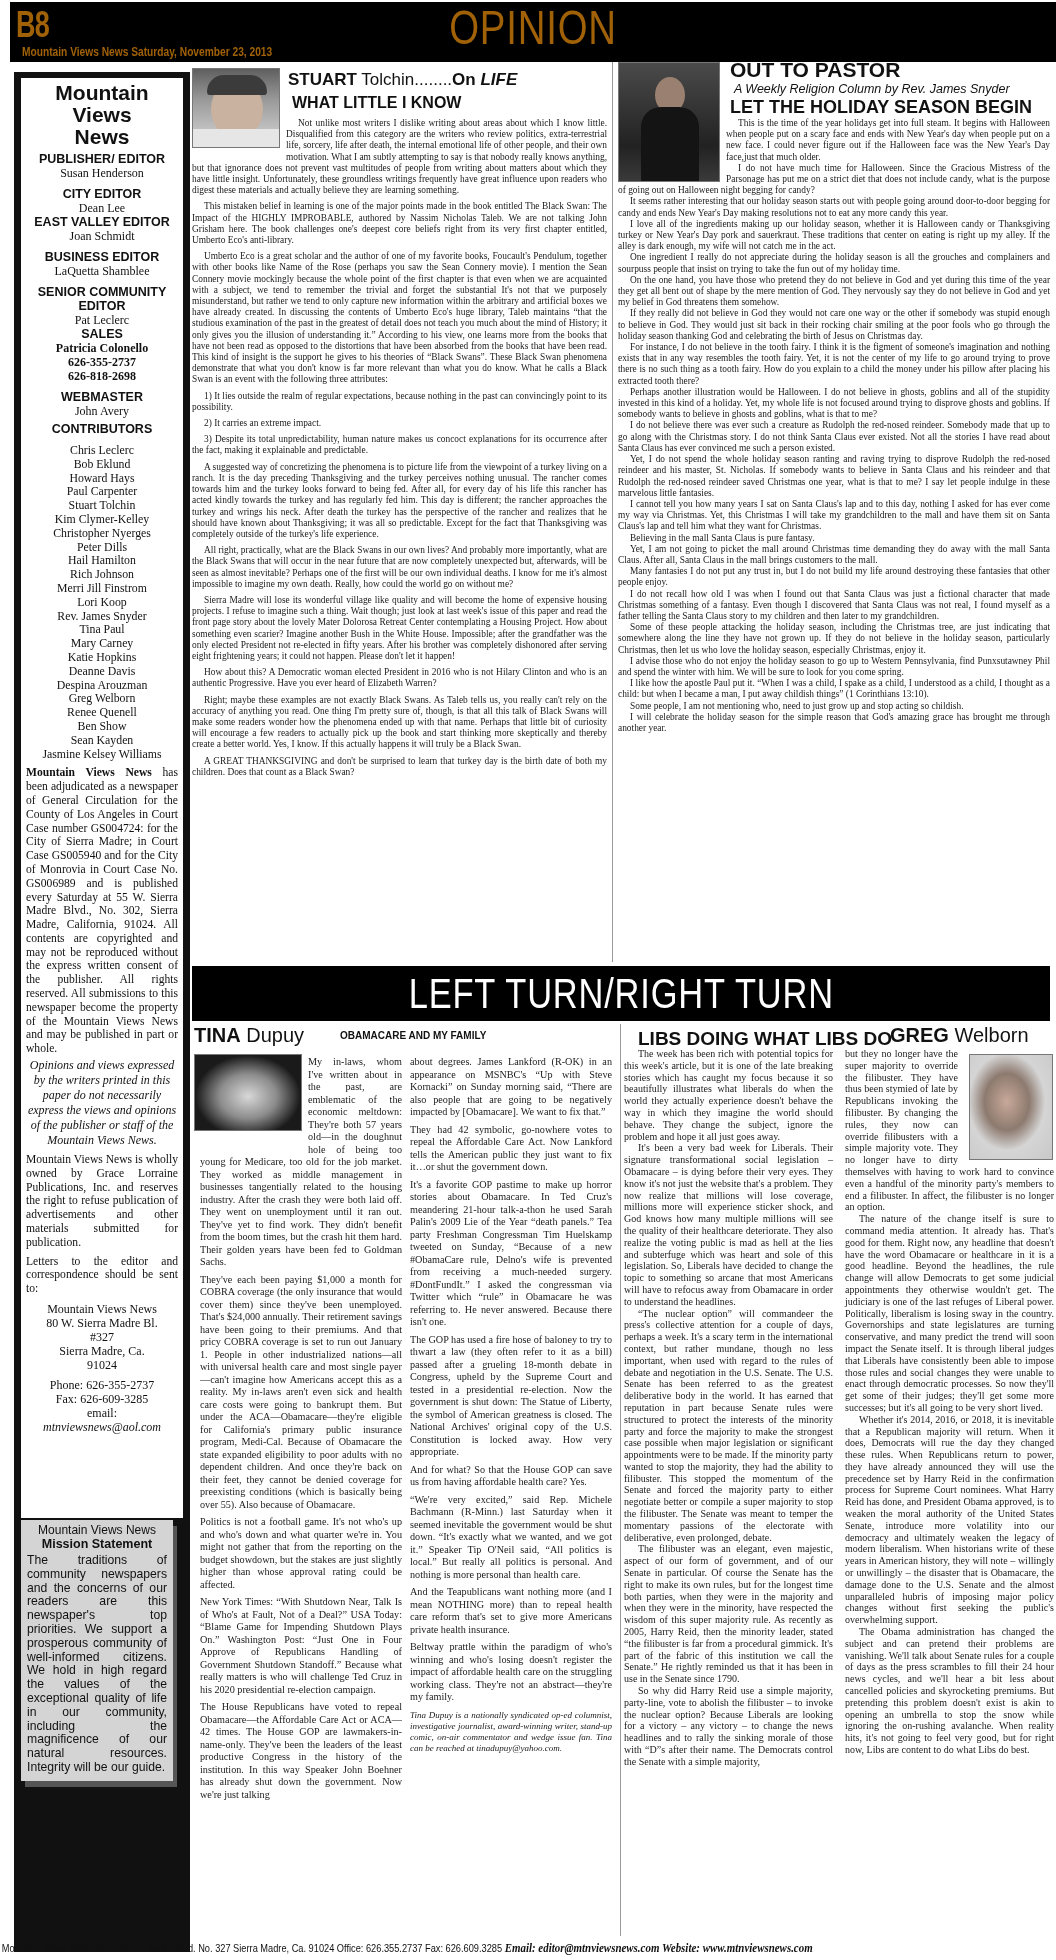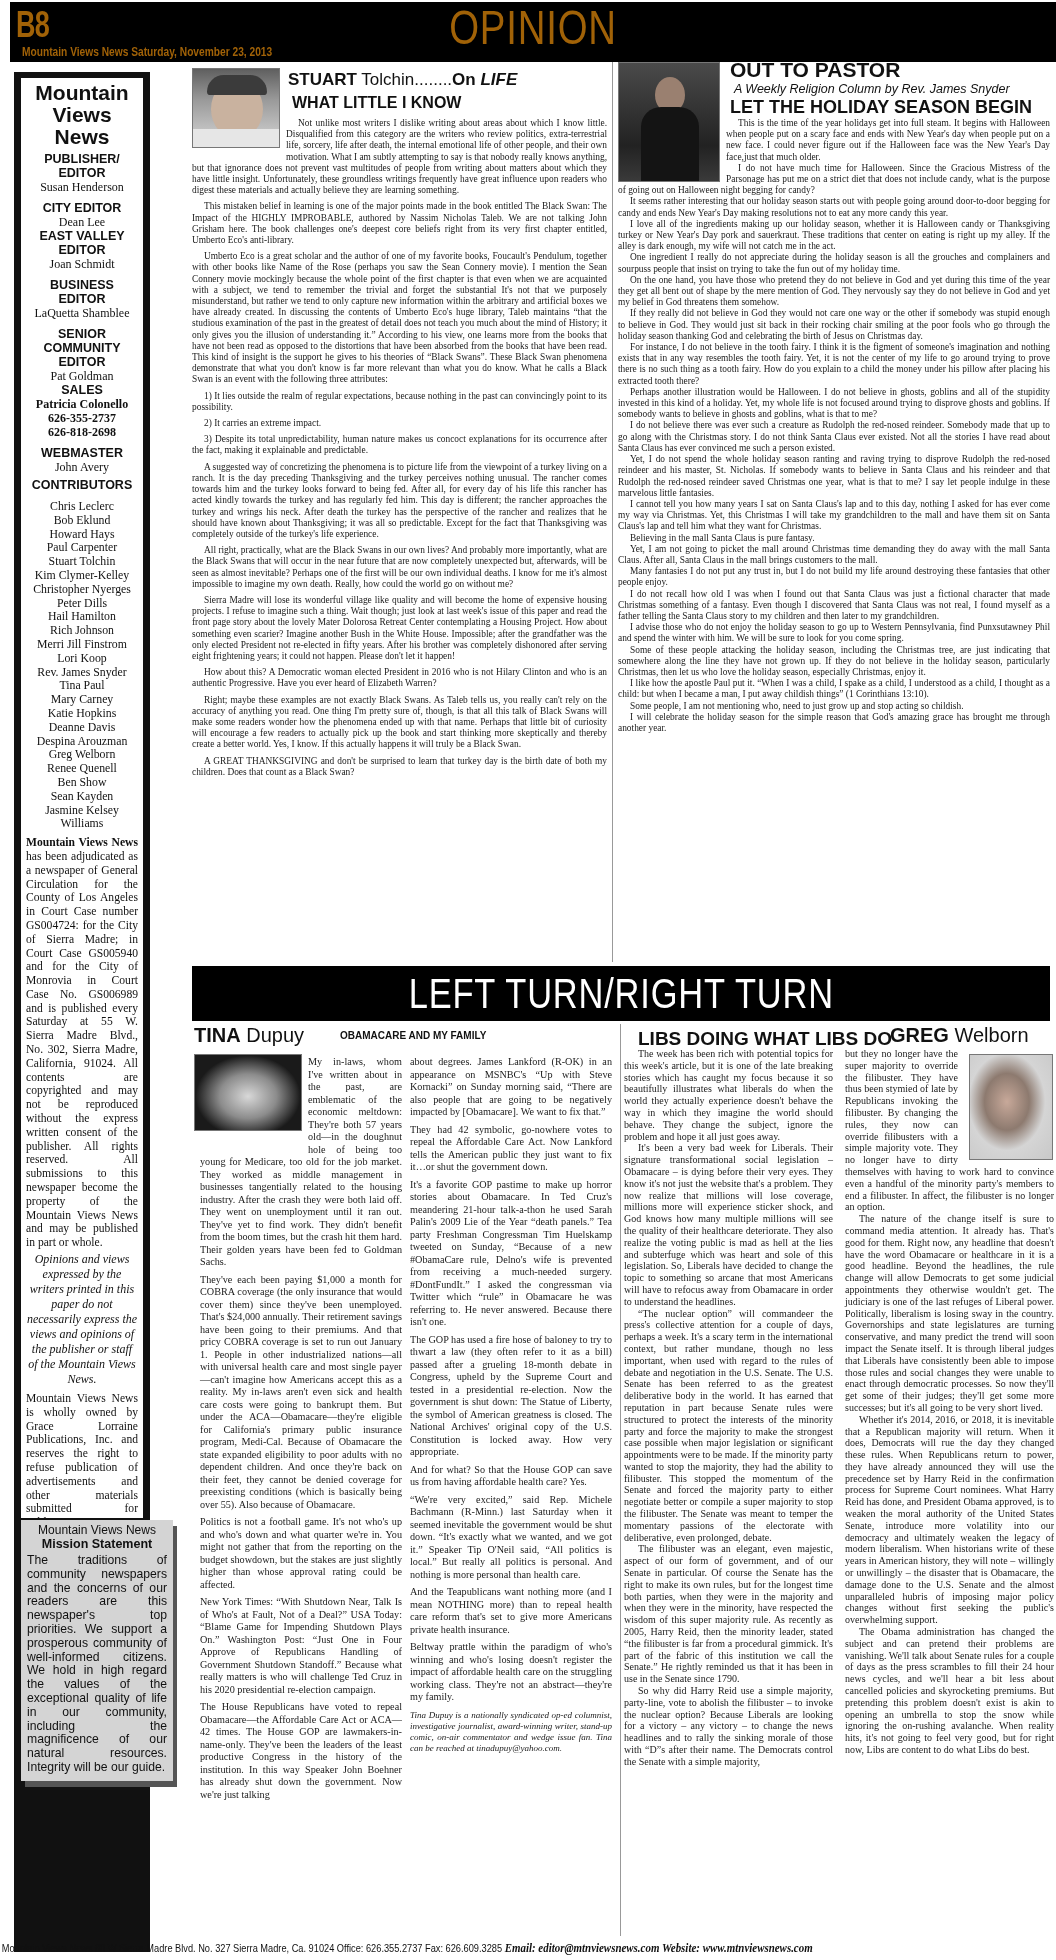--- a/index.html
+++ b/index.html
@@ -6,21 +6,21 @@
   html, body { width: 1056px; height: 1960px; background: #fff; overflow: hidden; }
   body { position: relative; font-family: "Liberation Serif", serif; color: #111; }
 
   
   .masthead { position: absolute; left: 10px; top: 2px; width: 1046px; height: 60px; background: #000; color: #a16207; }
   .masthead .page-num { position: absolute; left: 6px; top: 2px; font-family: "Liberation Sans", sans-serif; font-size: 36px; font-weight: bold; transform: scaleX(0.75); transform-origin: left; letter-spacing: -1px; }
   .masthead .section { position: absolute; left: 0; right: 0; top: -2px; text-align: center; font-family: "Liberation Sans", sans-serif; font-size: 48px; transform: scaleX(0.8); letter-spacing: 1px; }
   .masthead .dateline { position: absolute; left: 12px; bottom: 3px; font-family: "Liberation Sans", sans-serif; font-size: 12px; font-weight: bold; transform: scaleX(0.85); transform-origin: left; }
 
   
-  .sidebar { position: absolute; left: 14px; top: 72px; width: 136px; height: 1880px; background: #111; padding: 6px 7px; }
+  .sidebar { position: absolute; left: 14px; top: 72px; width: 176px; height: 1880px; background: #111; padding: 6px 7px; }
   .sidebar-inner { background: #fff; height: 1440px; padding: 4px 5px; text-align: center; }
   .sb-title { font-family: "Liberation Sans", sans-serif; font-weight: bold; font-size: 21px; line-height: 22px; margin-bottom: 4px; color: #111; }
   .sb-role { font-family: "Liberation Sans", sans-serif; font-weight: bold; font-size: 12.5px; line-height: 14px; color: #111; }
   .sb-name { font-size: 12px; line-height: 14px; }
   .sb-gap { height: 7px; }
   .sb-contrib { font-size: 11.8px; line-height: 13.8px; }
   .sb-legal { text-align: justify; font-size: 11.6px; line-height: 13.8px; margin-top: 5px; }
   .sb-legal b { font-weight: bold; }
   .sb-italic { font-style: italic; font-size: 12px; line-height: 15px; text-align: center; margin-top: 2px; }
   .sb-addr { font-size: 12px; line-height: 14px; text-align: center; margin-top: 6px; }
@@ -113,21 +113,21 @@
     <div class="sb-gap"></div>
     <div class="sb-role">CITY EDITOR</div>
     <div class="sb-name">Dean Lee</div>
     <div class="sb-role">EAST VALLEY EDITOR</div>
     <div class="sb-name">Joan Schmidt</div>
     <div class="sb-gap"></div>
     <div class="sb-role">BUSINESS EDITOR</div>
     <div class="sb-name">LaQuetta Shamblee</div>
     <div class="sb-gap"></div>
     <div class="sb-role">SENIOR COMMUNITY EDITOR</div>
-    <div class="sb-name">Pat Goldman</div>
+    <div class="sb-name">Pat Leclerc</div>
     <div class="sb-role">SALES</div>
     <div class="sb-name" style="font-weight:bold">Patricia Colonello</div>
     <div class="sb-name" style="font-weight:bold">626-355-2737</div>
     <div class="sb-name" style="font-weight:bold">626-818-2698</div>
     <div class="sb-gap"></div>
     <div class="sb-role">WEBMASTER</div>
     <div class="sb-name">John Avery</div>
     <div style="height:4px"></div>
     <div class="sb-role">CONTRIBUTORS</div>
     <div style="height:8px"></div>
@@ -231,22 +231,22 @@
     <p>If they really did not believe in God they would not care one way or the other if somebody was stupid enough to believe in God. They would just sit back in their rocking chair smiling at the poor fools who go through the holiday season thanking God and celebrating the birth of Jesus on Christmas day.</p>
     <p>For instance, I do not believe in the tooth fairy. I think it is the figment of someone's imagination and nothing exists that in any way resembles the tooth fairy. Yet, it is not the center of my life to go around trying to prove there is no such thing as a tooth fairy. How do you explain to a child the money under his pillow after placing his extracted tooth there?</p>
     <p>Perhaps another illustration would be Halloween. I do not believe in ghosts, goblins and all of the stupidity invested in this kind of a holiday. Yet, my whole life is not focused around trying to disprove ghosts and goblins. If somebody wants to believe in ghosts and goblins, what is that to me?</p>
     <p>I do not believe there was ever such a creature as Rudolph the red-nosed reindeer. Somebody made that up to go along with the Christmas story. I do not think Santa Claus ever existed. Not all the stories I have read about Santa Claus has ever convinced me such a person existed.</p>
     <p>Yet, I do not spend the whole holiday season ranting and raving trying to disprove Rudolph the red-nosed reindeer and his master, St. Nicholas. If somebody wants to believe in Santa Claus and his reindeer and that Rudolph the red-nosed reindeer saved Christmas one year, what is that to me? I say let people indulge in these marvelous little fantasies.</p>
     <p>I cannot tell you how many years I sat on Santa Claus's lap and to this day, nothing I asked for has ever come my way via Christmas. Yet, this Christmas I will take my grandchildren to the mall and have them sit on Santa Claus's lap and tell him what they want for Christmas.</p>
     <p>Believing in the mall Santa Claus is pure fantasy.</p>
     <p>Yet, I am not going to picket the mall around Christmas time demanding they do away with the mall Santa Claus. After all, Santa Claus in the mall brings customers to the mall.</p>
     <p>Many fantasies I do not put any trust in, but I do not build my life around destroying these fantasies that other people enjoy.</p>
     <p>I do not recall how old I was when I found out that Santa Claus was just a fictional character that made Christmas something of a fantasy. Even though I discovered that Santa Claus was not real, I found myself as a father telling the Santa Claus story to my children and then later to my grandchildren.</p>
+    <p>Some of these people attacking the holiday season, including the Christmas tree, are just indicating that somewhere along the line they have not grown up. If they do not believe in the holiday season, particularly Christmas, then let us who love the holiday season, especially Christmas, enjoy it.</p>
     <p>I advise those who do not enjoy the holiday season to go up to Western Pennsylvania, find Punxsutawney Phil and spend the winter with him. We will be sure to look for you come spring.</p>
-    <p>Some of these people attacking the holiday season, including the Christmas tree, are just indicating that somewhere along the line they have not grown up. If they do not believe in the holiday season, particularly Christmas, then let us who love the holiday season, especially Christmas, enjoy it.</p>
     <p>I like how the apostle Paul put it. “When I was a child, I spake as a child, I understood as a child, I thought as a child: but when I became a man, I put away childish things” (1 Corinthians 13:10).</p>
     <p>Some people, I am not mentioning who, need to just grow up and stop acting so childish.</p>
     <p>I will celebrate the holiday season for the simple reason that God's amazing grace has brought me through another year.</p>
   </div>
 </div>
 
 <div class="banner">
   <span>LEFT TURN/RIGHT TURN</span>
 </div>
 

